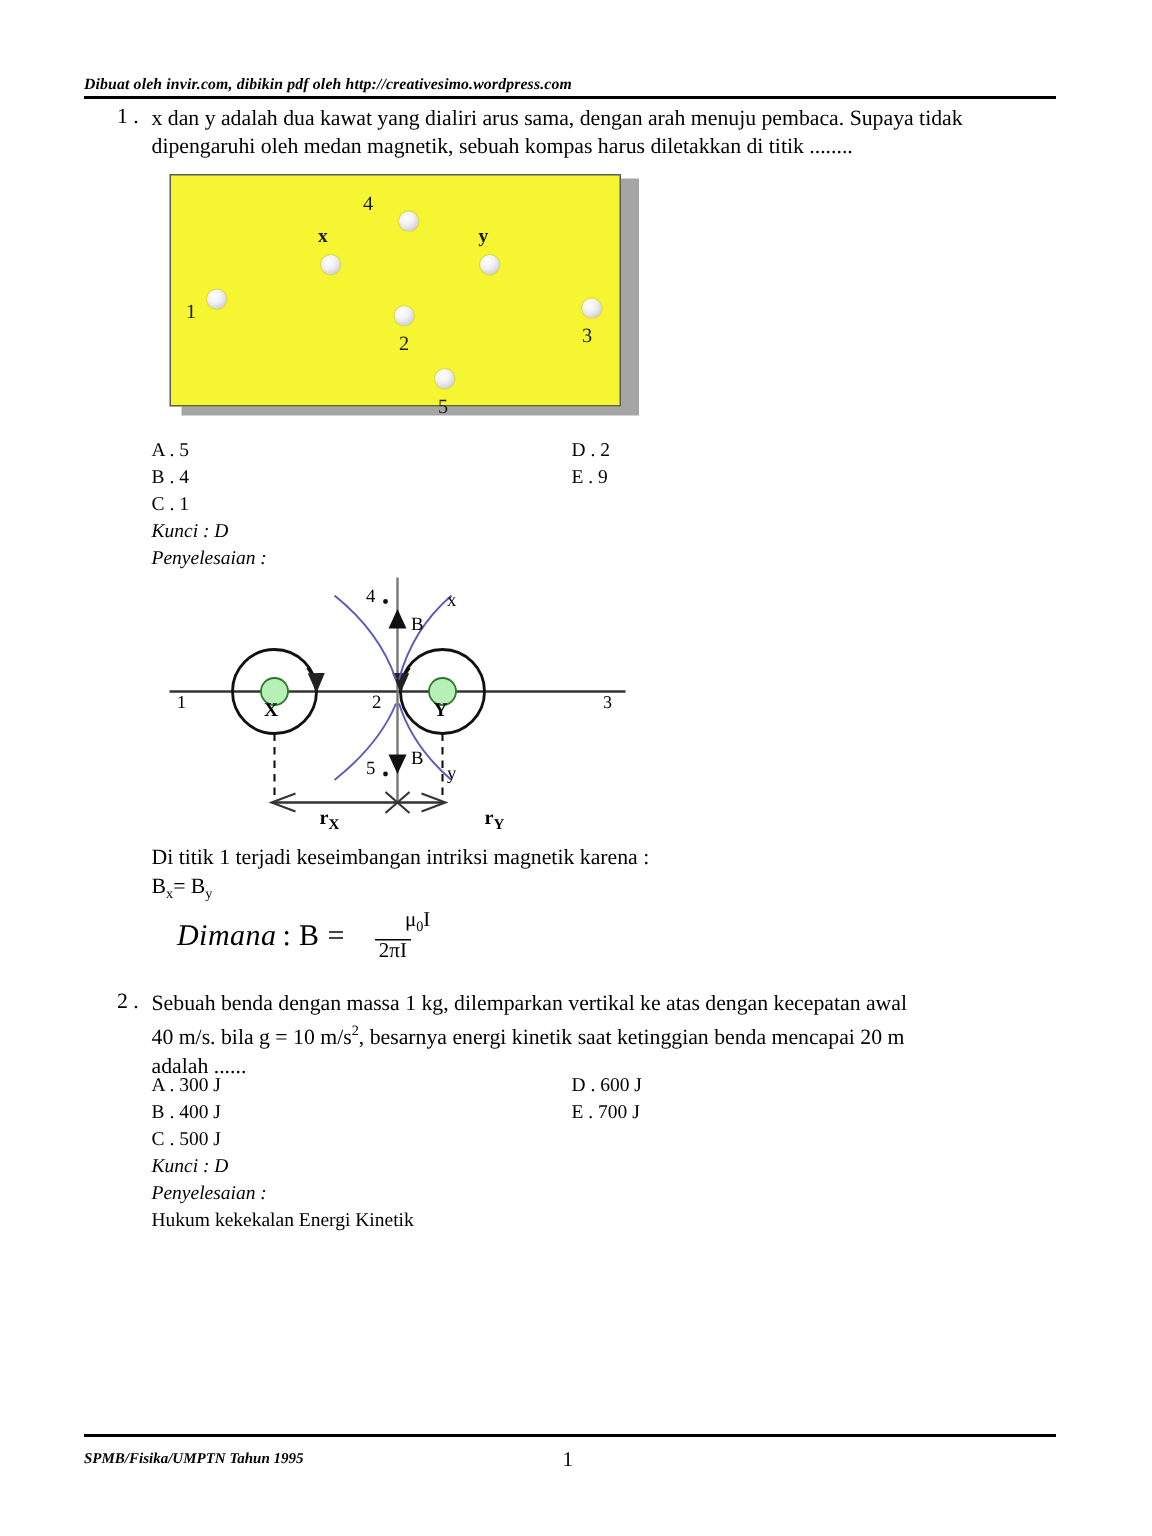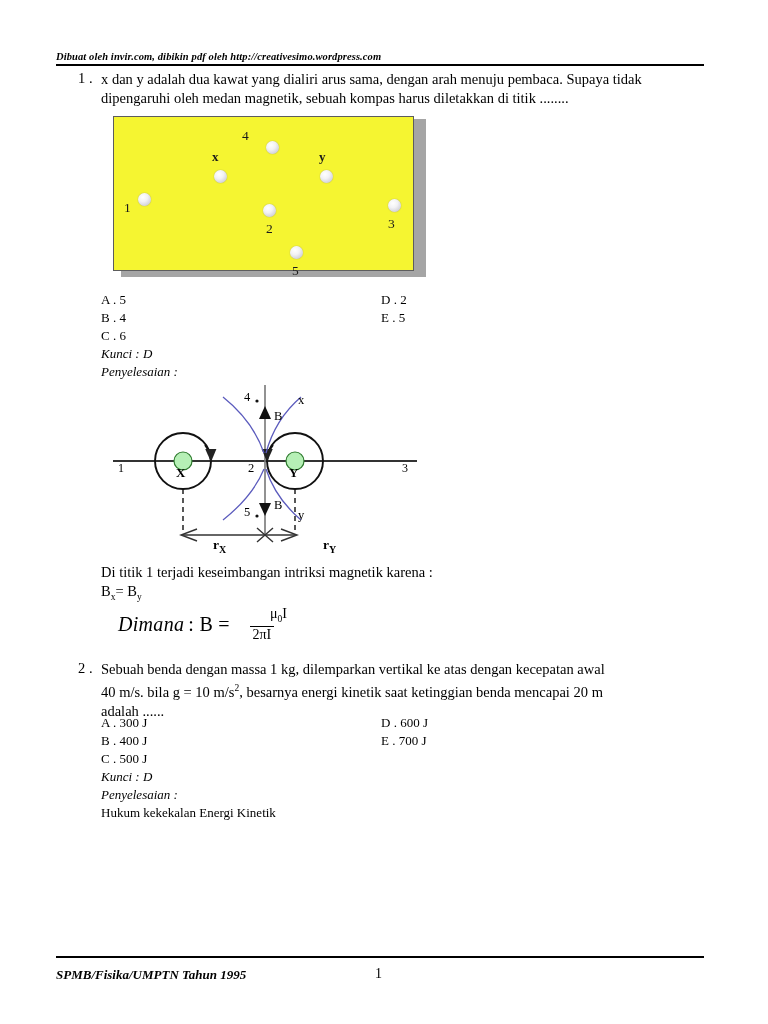--- a/index.html
+++ b/index.html
@@ -48,21 +48,21 @@
     left: 56px;
     top: 941px;
     width: 648px;
     height: 2px;
     background: #000;
   }
   .ftr-text {
     position: absolute;
     left: 56px;
     top: 952px;
-    font-size: 13px;
+    font-size: 10px;
     font-weight: bold;
     font-style: italic;
     white-space: nowrap;
   }
   .ftr-page {
     position: absolute;
     left: 375px;
     top: 951px;
     font-size: 14px;
   }
@@ -217,23 +217,23 @@
         <div class="dot-lbl num" style="left: 152px; top: 104px;">2</div>
         <div class="dot" style="left: 274px; top: 82px;"></div>
         <div class="dot-lbl num" style="left: 274px; top: 99px;">3</div>
         <div class="dot" style="left: 176px; top: 129px;"></div>
         <div class="dot-lbl num" style="left: 178px; top: 146px;">5</div>
       </div>
   </div>
 
   <div class="opt" style="left:101px; top:277px;">A . 5</div>
   <div class="opt" style="left:101px; top:295px;">B . 4</div>
-  <div class="opt" style="left:101px; top:313px;">C . 6</div>
+  <div class="opt" style="left:101px; top:313px;">C . 1</div>
   <div class="opt" style="left:381px; top:277px;">D . 2</div>
-  <div class="opt" style="left:381px; top:295px;">E . 5</div>
+  <div class="opt" style="left:381px; top:295px;">E . 9</div>
 
   <div class="opt ital" style="left:101px; top:331px;">Kunci : D</div>
   <div class="opt ital" style="left:101px; top:349px;">Penyelesaian :</div>
 
   <div class="fig2">
     <svg width="320" height="175" viewBox="0 0 320 175" xmlns="http://www.w3.org/2000/svg">
       <defs>
         <marker id="arrTiny" markerWidth="9" markerHeight="9" refX="7" refY="3" orient="auto">
           <path d="M0,0 L7,3 L0,6 z" fill="#222"></path>
         </marker>

